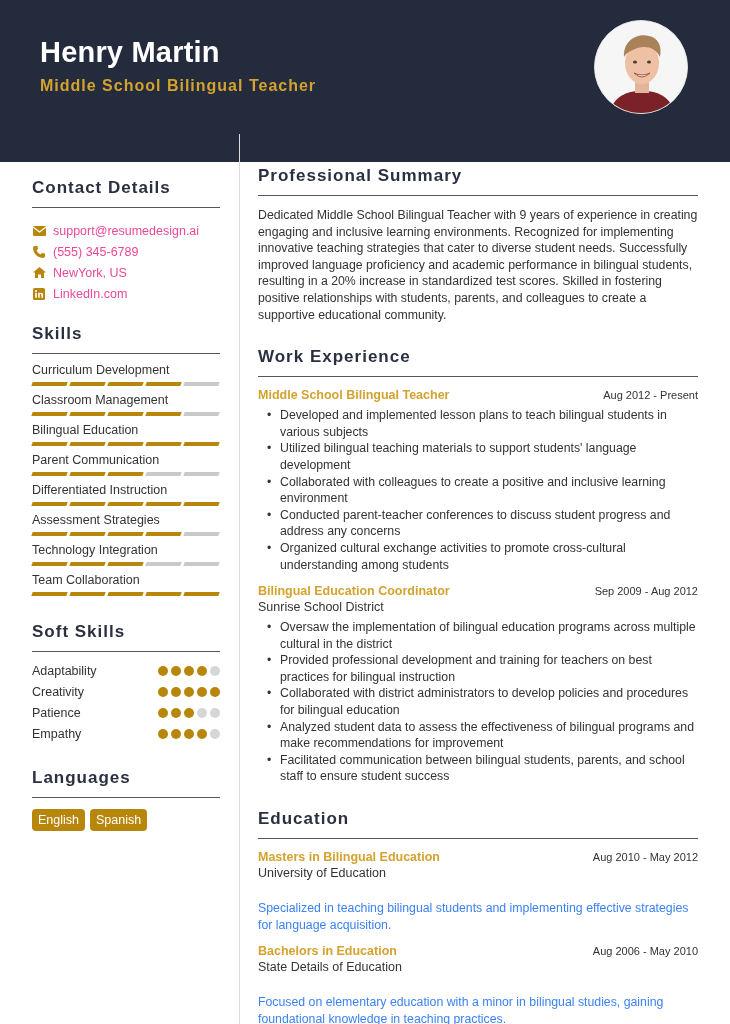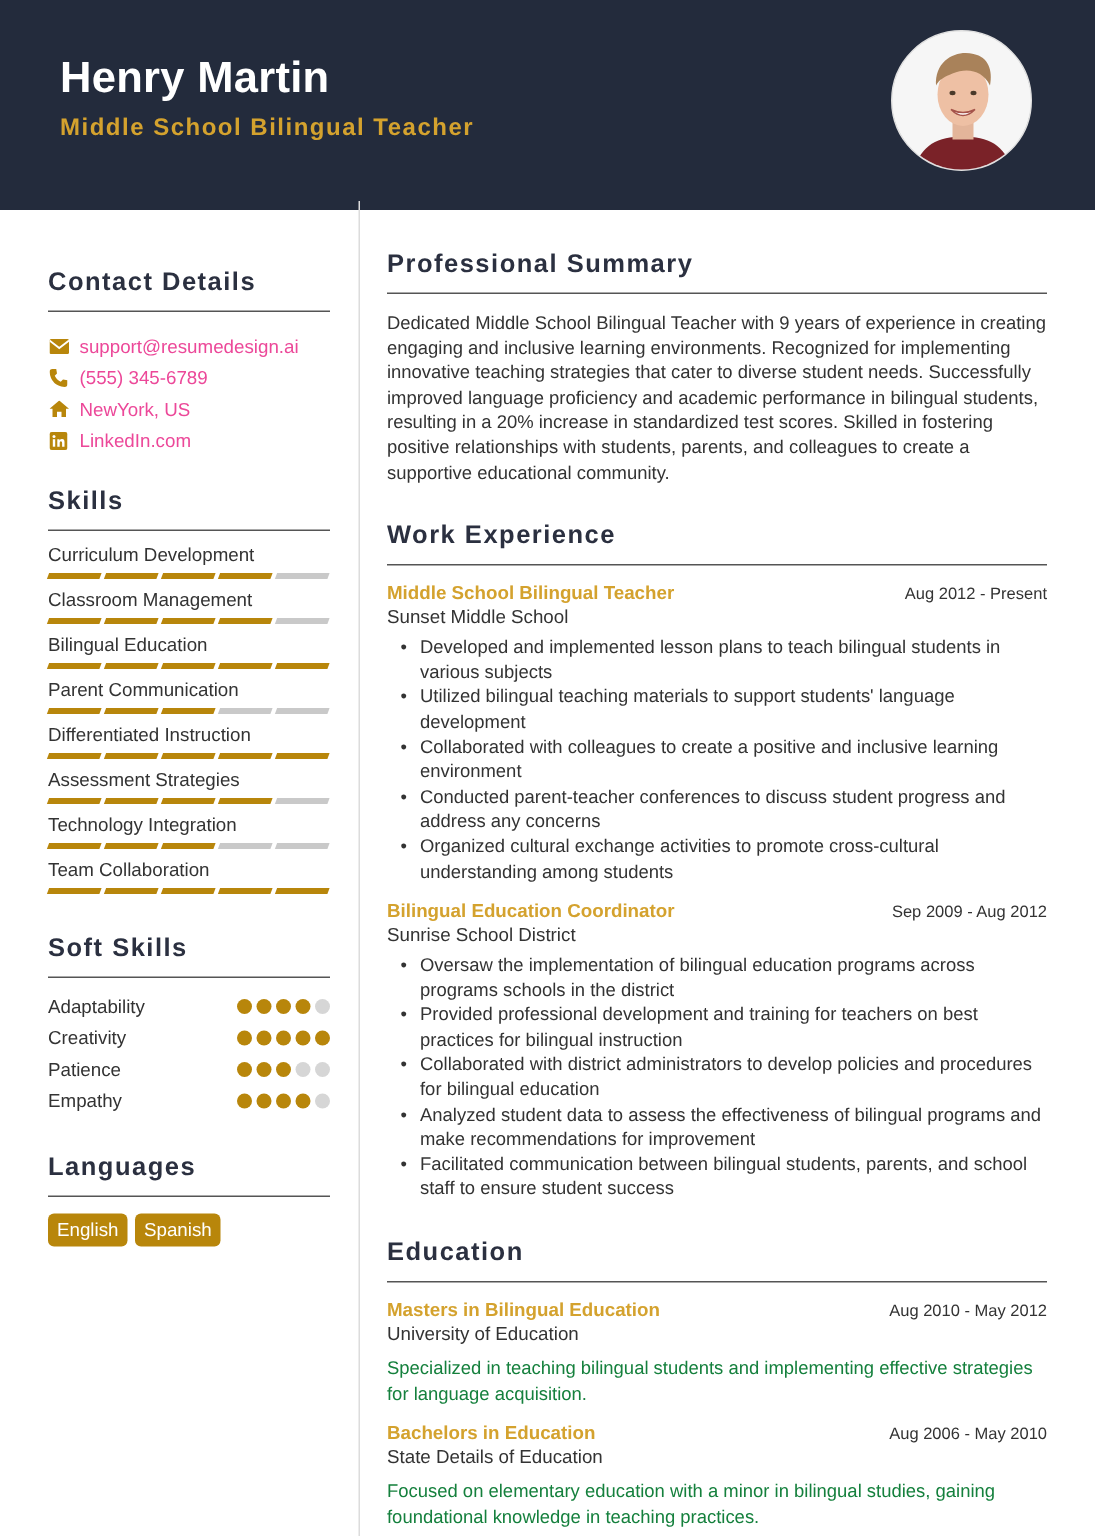--- a/index.html
+++ b/index.html
@@ -1,19 +1,19 @@
 <!DOCTYPE html>
 <html><head>
 <meta charset="utf-8">
 <style>
   * { box-sizing: border-box; margin: 0; padding: 0; }
   html, body { width: 730px; height: 1024px; background: #ffffff; overflow: hidden; }
   body { font-family: "Liberation Sans", "DejaVu Sans", sans-serif; color: #333; position: relative; }
 
-  .header { position: absolute; left: 0; top: 0; width: 730px; height: 140px; background: #232b3c; text-decoration: underline; }
+  .header { position: absolute; left: 0; top: 0; width: 730px; height: 162px; background: #232b3c; text-decoration: underline; }
   .name { position: absolute; left: 40px; top: 36px; font-size: 29px; font-weight: bold; color: #ffffff; letter-spacing: 0.2px; }
   .title { position: absolute; left: 40px; top: 77px; font-size: 16px; font-weight: bold; color: #d4a22e; letter-spacing: 1px; }
   .photo { position: absolute; left: 594px; top: 20px; width: 94px; height: 94px; border-radius: 50%; background: #f4f4f4; overflow: hidden; border: 1px solid #e0e0e0; }
 
   .col-divider { position: absolute; left: 239px; top: 134px; width: 1px; height: 890px; background: #dcdcdc; }
 
   .side { position: absolute; left: 32px; top: 134px; width: 188px; }
   .sec-h { font-size: 17px; font-weight: bold; color: #2b3040; letter-spacing: 1px; }
   .sec-line { height: 1px; background: #555; margin-top: 9px; }
 
@@ -46,21 +46,21 @@
   .m-sec.first { margin-top: 32px; }
   .para { font-size: 12.3px; line-height: 16.6px; color: #333; margin-top: 11px; }
   .job { margin-top: 11px; }
   .job-head { display: flex; justify-content: space-between; align-items: baseline; }
   .job-title { font-size: 12.5px; font-weight: bold; color: #d4a22e; }
   .job-date { font-size: 11px; color: #333; }
   .job-org { font-size: 12.5px; color: #333; margin-top: 2px; }
   .bullets { list-style: none; margin-top: 5px; padding-left: 22px; }
   .bullets li { font-size: 12.3px; line-height: 16.6px; color: #333; position: relative; }
   .bullets li::before { content: "•"; position: absolute; left: -13px; top: 0; }
-  .edu-desc { font-size: 12.3px; line-height: 16.6px; color: #15803d; margin-top: 8px; }
+  .edu-desc { font-size: 12.3px; line-height: 16.6px; color: #3b82f6; margin-top: 20px; }
 </style>
 </head>
 <body>
 
 <div class="header">
   <div class="name">Henry Martin</div>
   <div class="title">Middle School Bilingual Teacher</div>
   <div class="photo">
     <svg width="94" height="94" viewBox="0 0 94 94">
       <rect width="94" height="94" fill="#f6f6f6"></rect>
@@ -274,37 +274,36 @@
 
   <div class="m-sec" style="margin-top:24px">
     <div class="sec-h">Work Experience</div>
     <div class="sec-line"></div>
     <div id="jobs-list">
         <div class="job">
           <div class="job-head">
             <span class="job-title">Middle School Bilingual Teacher</span>
             <span class="job-date">Aug 2012 - Present</span>
           </div>
-          <div class="job-org">Sunset Middle School</div>
           <ul class="bullets">
             <li>Developed and implemented lesson plans to teach bilingual students in various subjects</li>
             <li>Utilized bilingual teaching materials to support students' language development</li>
             <li>Collaborated with colleagues to create a positive and inclusive learning environment</li>
             <li>Conducted parent-teacher conferences to discuss student progress and address any concerns</li>
             <li>Organized cultural exchange activities to promote cross-cultural understanding among students</li>
           </ul>
         </div>
         <div class="job">
           <div class="job-head">
             <span class="job-title">Bilingual Education Coordinator</span>
             <span class="job-date">Sep 2009 - Aug 2012</span>
           </div>
           <div class="job-org">Sunrise School District</div>
           <ul class="bullets">
-            <li>Oversaw the implementation of bilingual education programs across programs schools in the district</li>
+            <li>Oversaw the implementation of bilingual education programs across multiple cultural in the district</li>
             <li>Provided professional development and training for teachers on best practices for bilingual instruction</li>
             <li>Collaborated with district administrators to develop policies and procedures for bilingual education</li>
             <li>Analyzed student data to assess the effectiveness of bilingual programs and make recommendations for improvement</li>
             <li>Facilitated communication between bilingual students, parents, and school staff to ensure student success</li>
           </ul>
         </div>
       </div>
   </div>
 
   <div class="m-sec" style="margin-top:24px">

